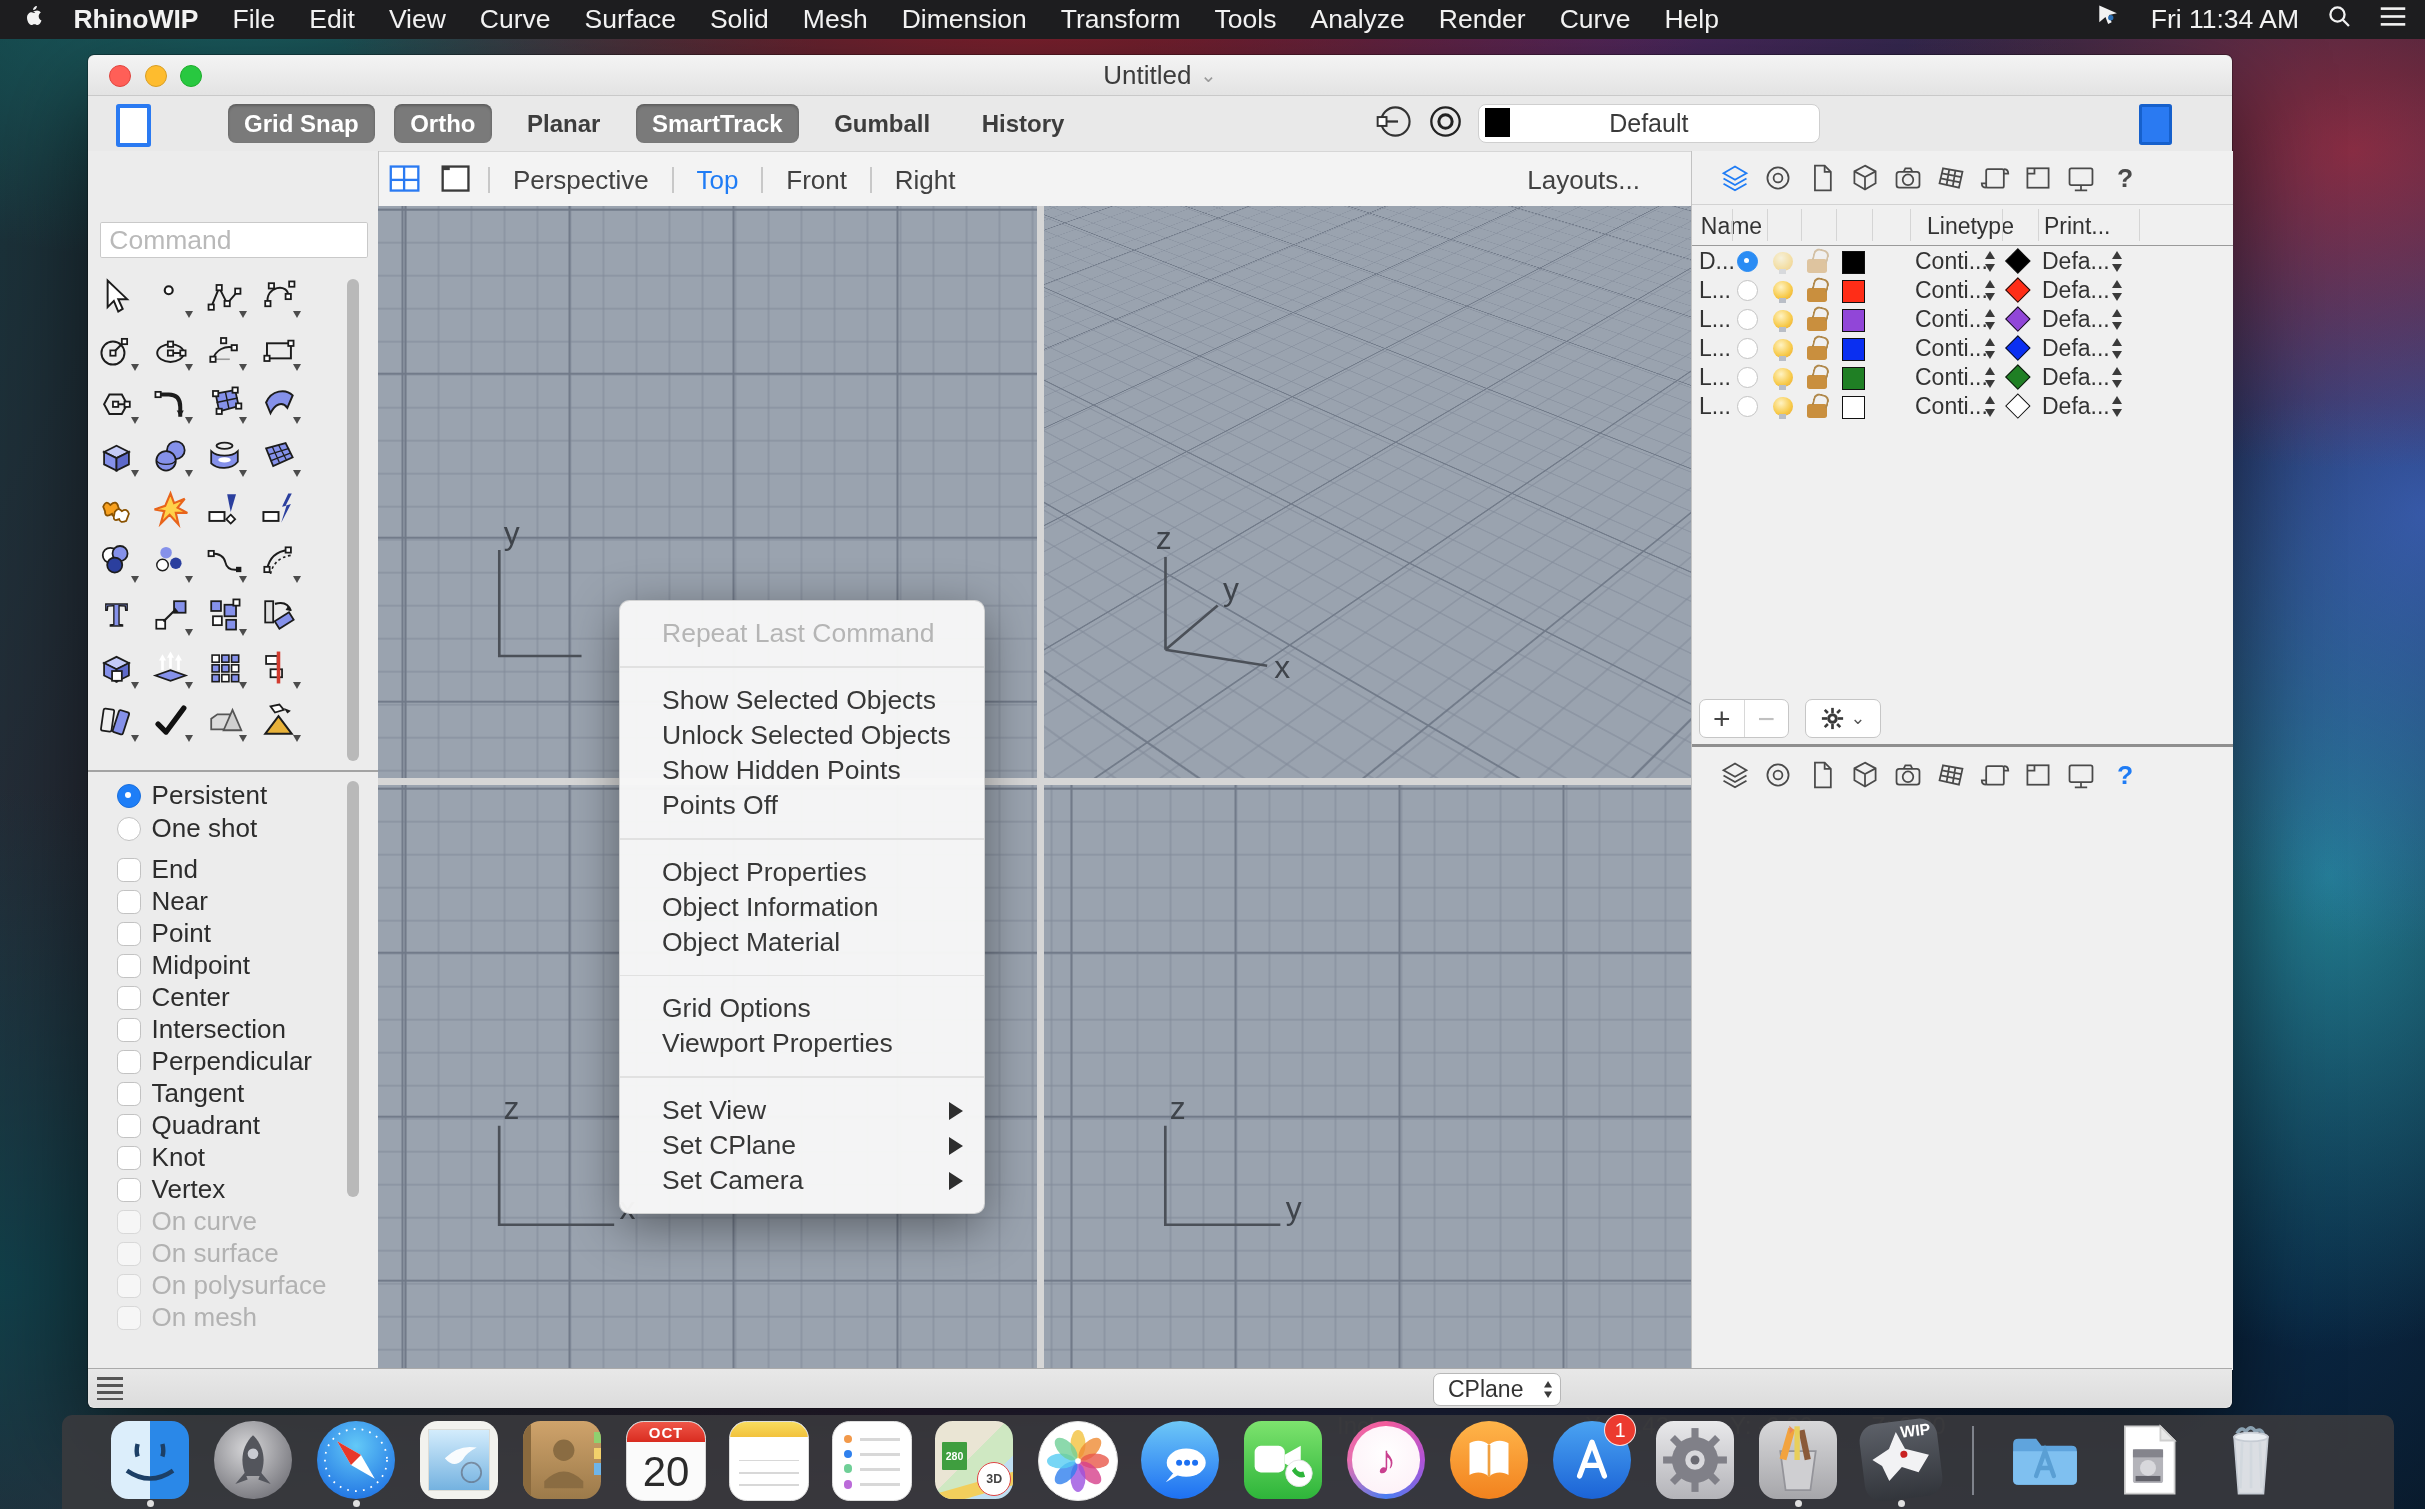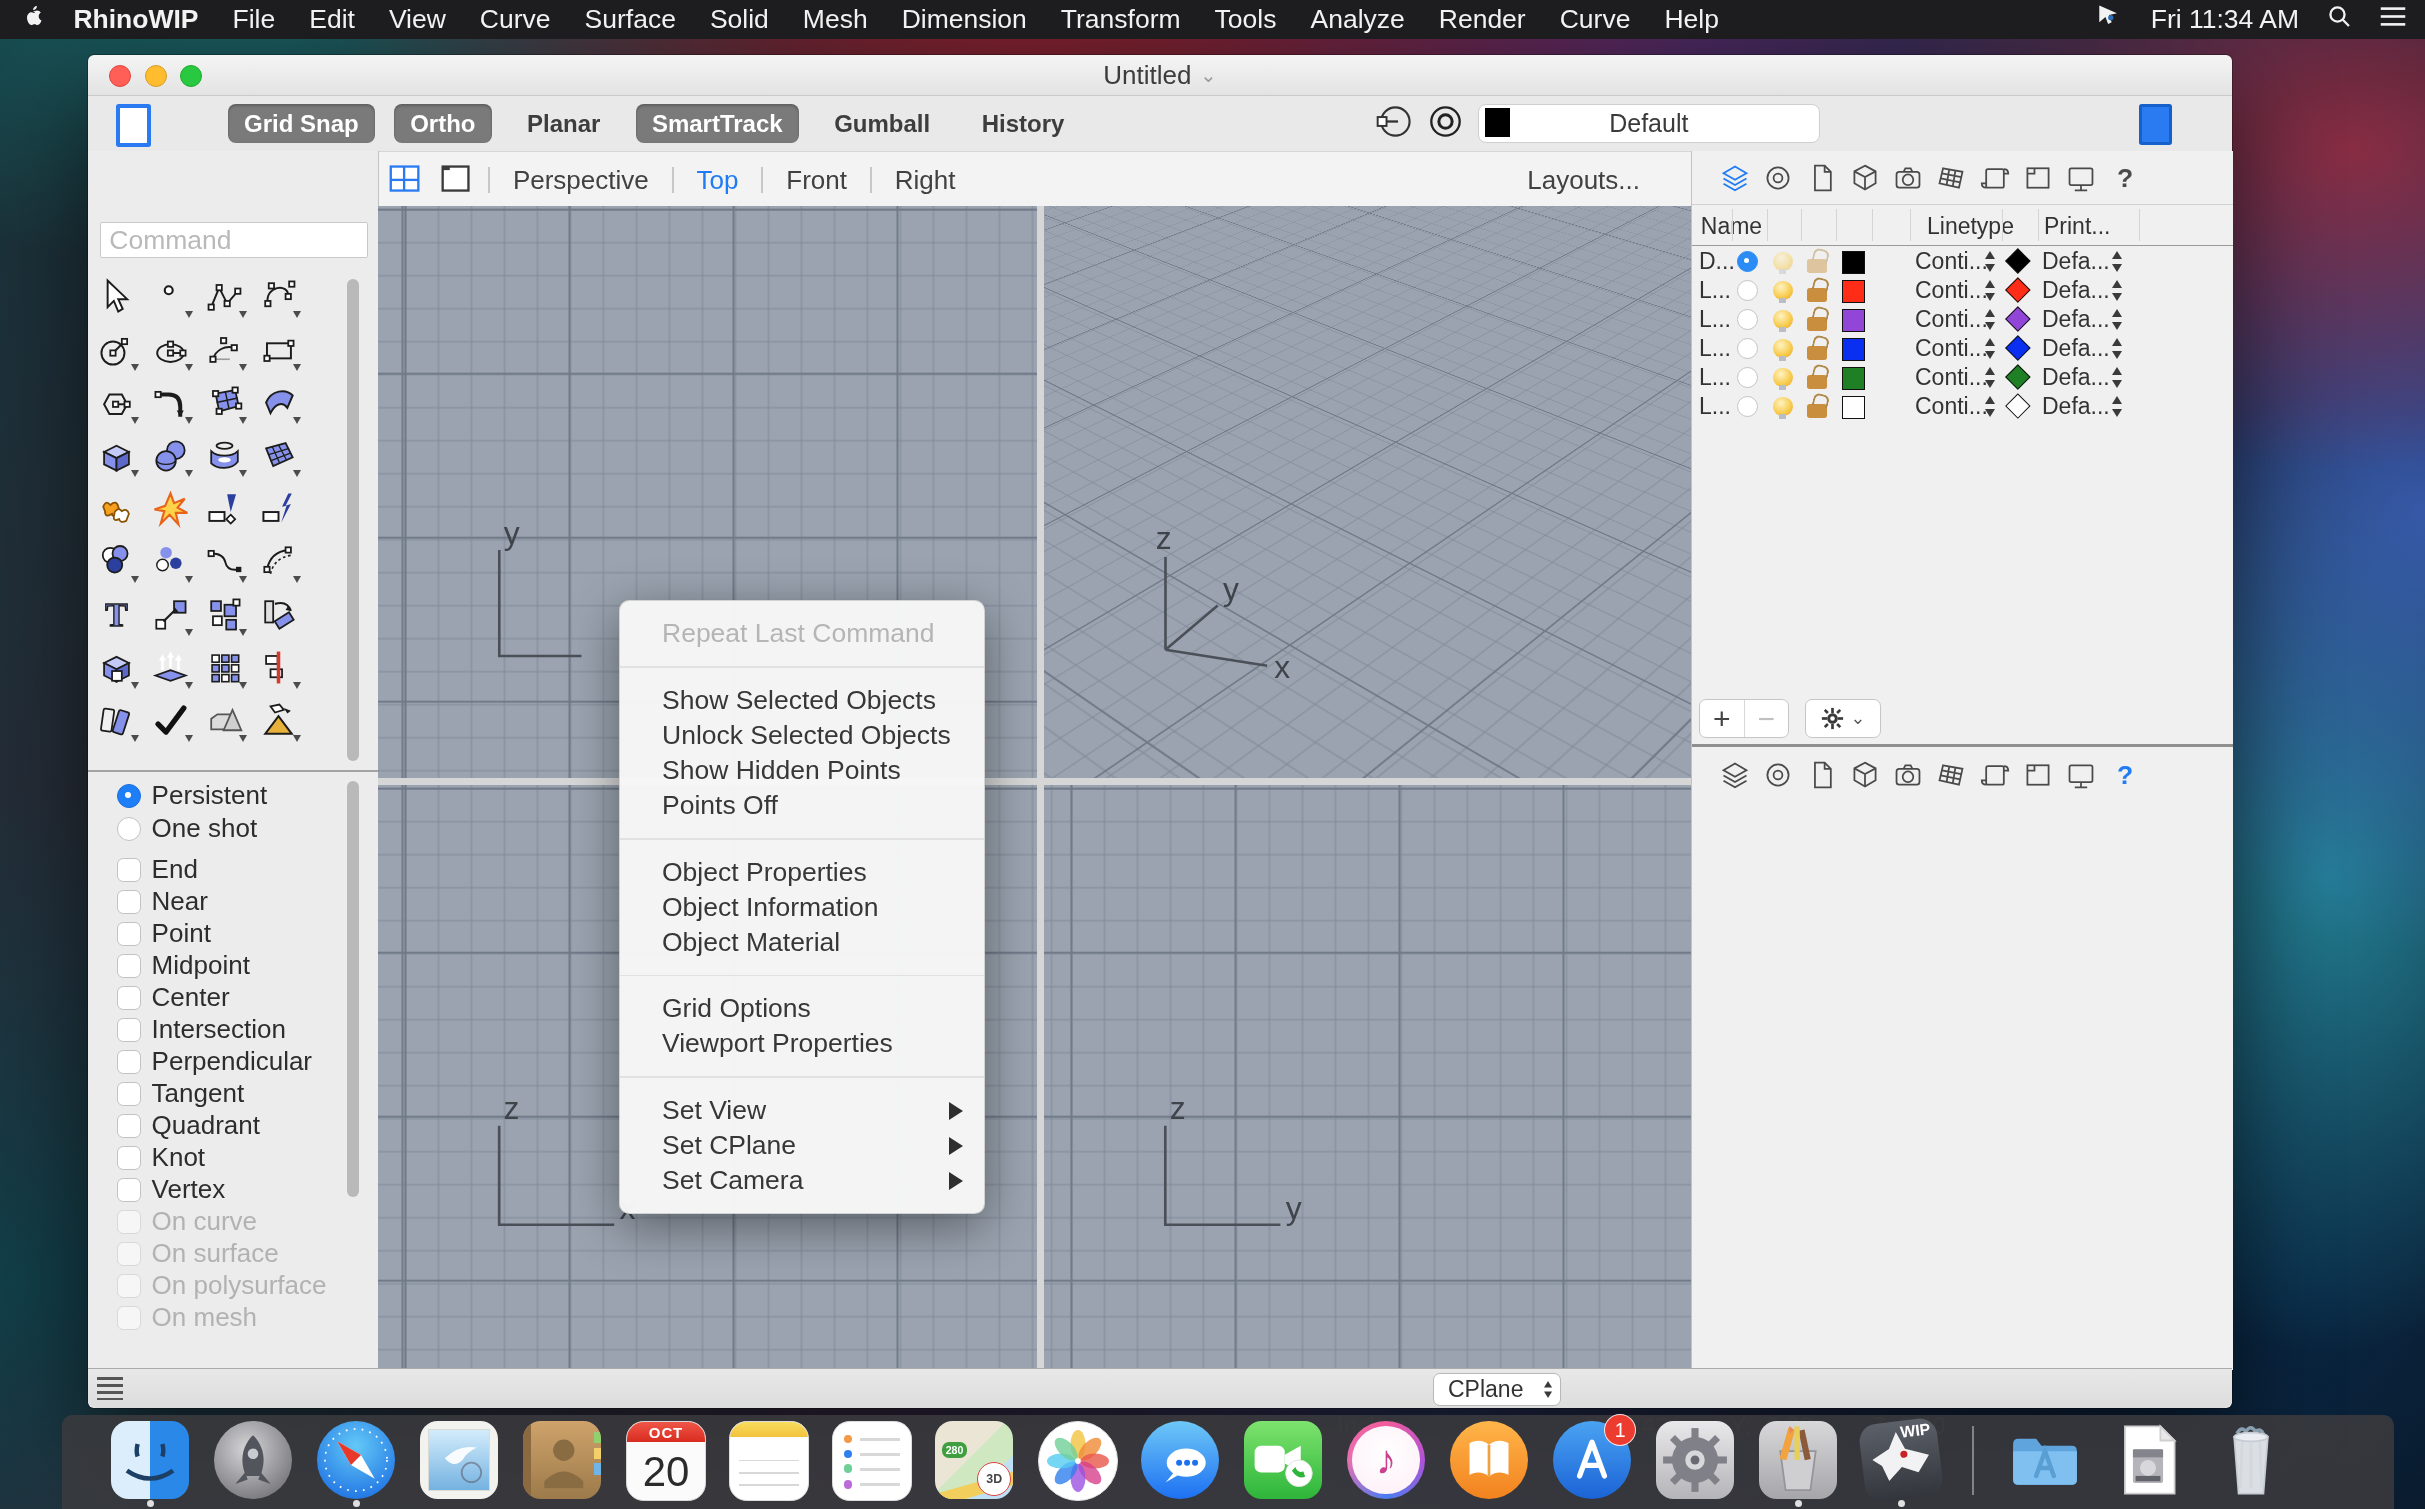--- a/index.html
+++ b/index.html
@@ -1100,21 +1100,21 @@
           <div style="position:absolute;left:26.5px;top:31px;right:10.6px;height:2.7px;background:#d8d8d8"></div>
           <div style="position:absolute;left:10.6px;top:42px;width:8.8px;height:8.8px;border-radius:50%;background:#6fcf97"></div>
           <div style="position:absolute;left:26.5px;top:46px;right:10.6px;height:2.7px;background:#d8d8d8"></div>
           <div style="position:absolute;left:10.6px;top:58px;width:8.8px;height:8.8px;border-radius:50%;background:#bb6bd9"></div>
           <div style="position:absolute;left:26.5px;top:61px;right:10.6px;height:2.7px;background:#d8d8d8"></div>
         </div>
       </div>
       <div class="dock-item">
         <div class="dbox" style="background:linear-gradient(135deg,#eae5d4 0 46%,#cfe8c2 46% 72%,#bfdff2 72%)">
           <div style="position:absolute;left:-10.6px;bottom:1.8px;width:120%;height:13.3px;background:#f2cf5c;transform:rotate(-16deg)"></div>
-          <div class="mini-chip" style="left:7px;top:21px;width:25px;height:16px;background:#3f9e3f;border-radius:7px;font-size:10.6px;">280</div>
+          <div class="mini-chip" style="left:7px;top:21px;width:25px;height:28px;background:#3f9e3f;border-radius:1px;font-size:10.6px;">280</div>
           <div class="mini-chip" style="right:1.8px;bottom:3.5px;width:32px;height:32px;background:#fff;border:1.8px solid #d44;border-radius:50%;color:#444;font-size:12.4px;">3D</div>
         </div>
       </div>
       <div class="dock-item">
         <div class="dbox round" style="background:#fff;border:0.9px solid #e2e2e2">
           <svg viewBox="0 0 88 88">
             <g transform="rotate(0 44 44)">
               <ellipse cx="44" cy="25" rx="8.5" ry="16" fill="#f2c23e" opacity=".8"></ellipse>
             </g>
             <g transform="rotate(45 44 44)">

